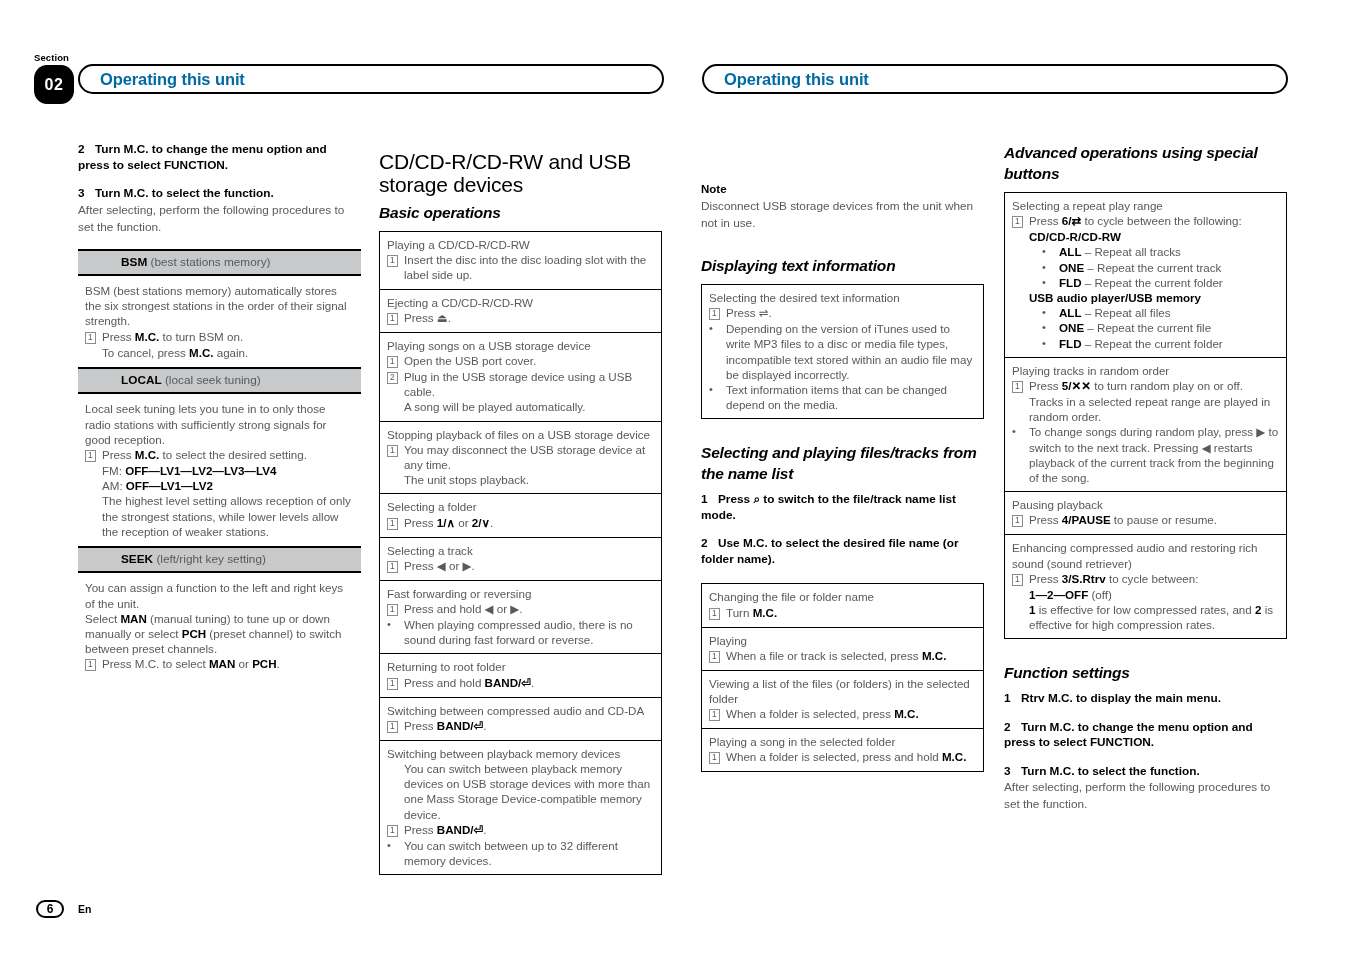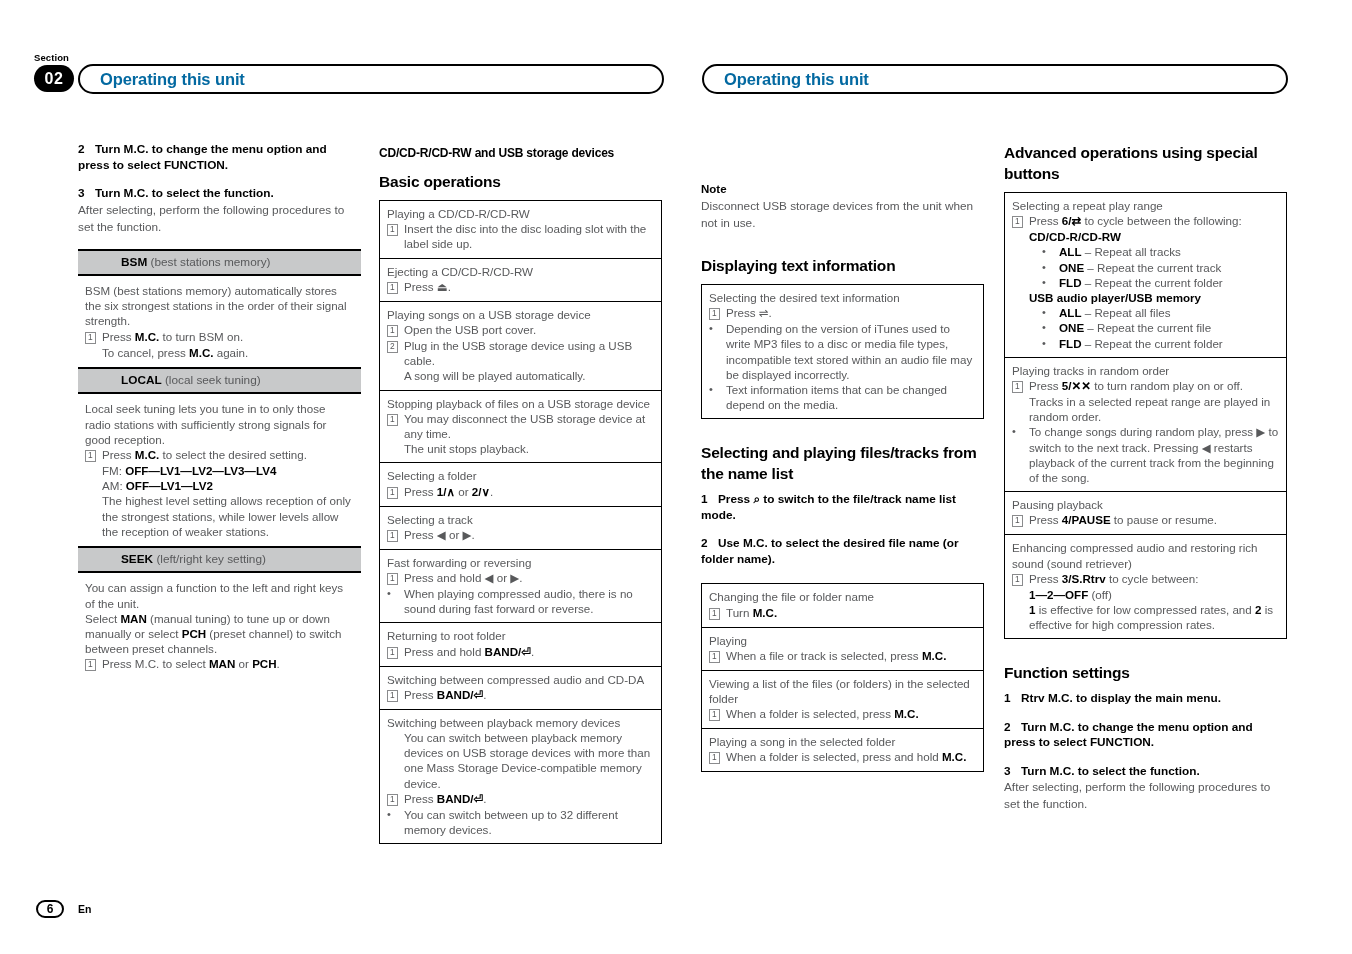--- a/index.html
+++ b/index.html
@@ -23,21 +23,21 @@
   }
   .section-word {
     font-size: 9.5px;
     font-weight: bold;
     color: #000;
     letter-spacing: 0.1px;
     line-height: 11px;
   }
   .section-badge {
     margin-top: 2px;
-    width: 40px; height: 27px;
+    width: 40px; height: 39px;
     border-radius: 13px/13.5px;
     background: #000;
     color: #fff;
     font-size: 16px;
     font-weight: bold;
     display: flex;
     align-items: center;
     justify-content: center;
     letter-spacing: 0.5px;
   }
@@ -67,34 +67,35 @@
     top: 142px;
     width: 283px;
   }
   #col1 { left: 78px; }
   #col2 { left: 379px; }
   #col3 { left: 701px; margin-top: 40px; }
   #col4 { left: 1004px; }
 
   
   .h1 {
-    font-size: 12px;
-    font-weight: bold;
+    font-size: 21px;
+    font-weight: normal;
     color: #000;
     line-height: 23px;
-    margin: 0 0 4px 0;
+    margin: 8px 0 4px 0;
     letter-spacing: -0.2px;
   }
   .h2 {
     font-size: 15.5px;
     font-weight: bold;
     color: #000;
     line-height: 21px;
     margin: 6px 0 8px 0;
     letter-spacing: -0.2px;
+    font-style: italic;
   }
   .h3 {
     font-size: 11.5px;
     font-weight: bold;
     color: #000;
     line-height: 15px;
     margin: 0 0 1px 0;
   }
   .step {
     font-size: 11.8px;

